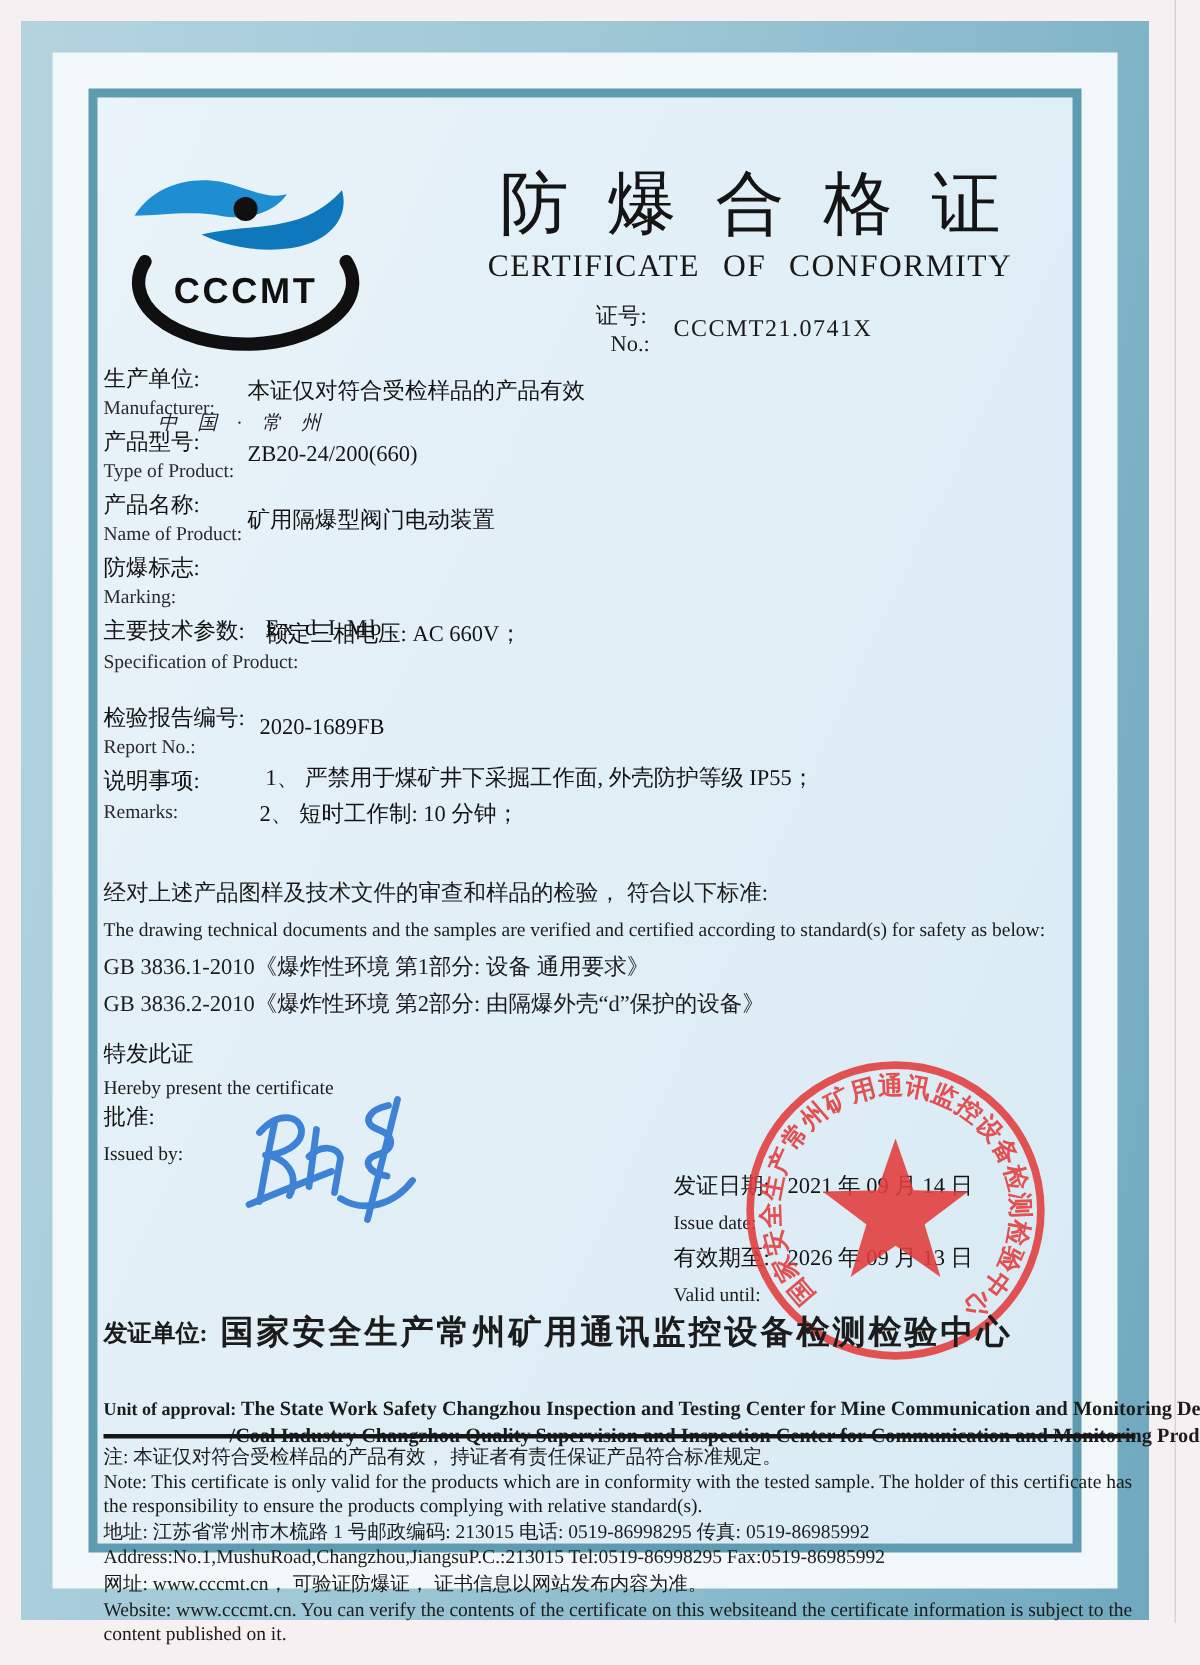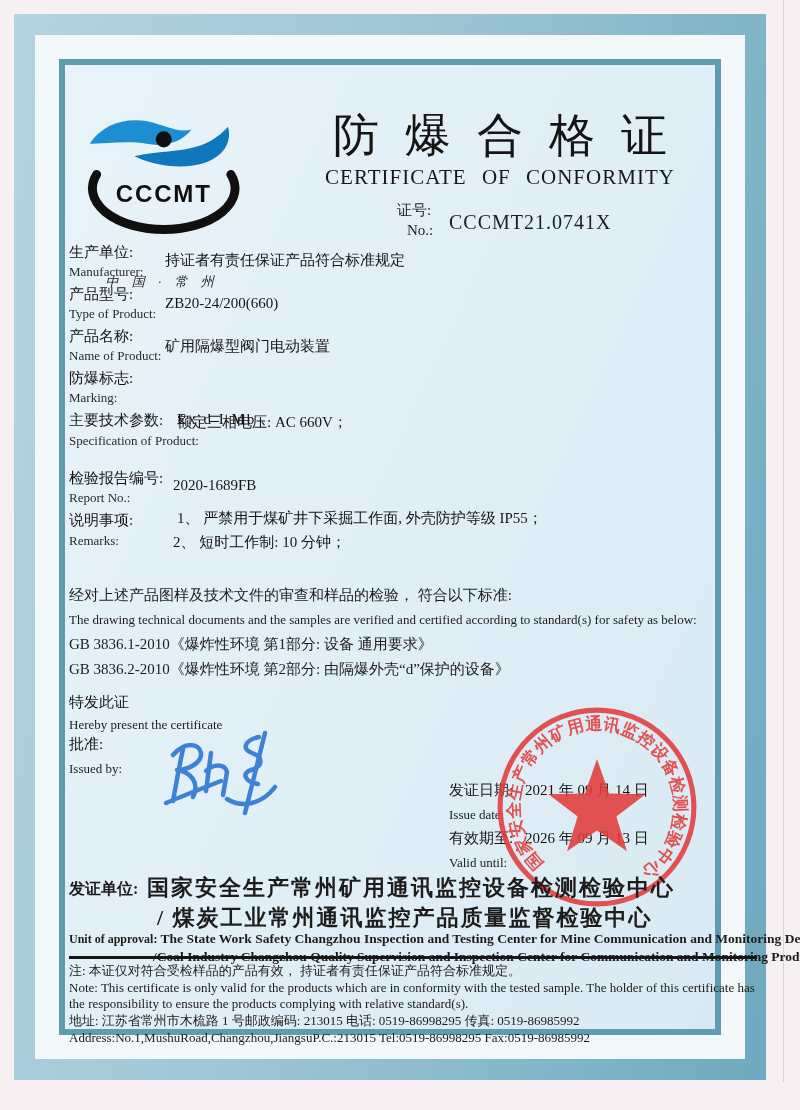--- a/index.html
+++ b/index.html
@@ -37,21 +37,21 @@
     font-size:46px; letter-spacing:26px; text-indent:26px;
     color:#151515; font-weight:500; white-space:nowrap;
   }
   .title-en {
     left:190px; top:100px; width:490px; text-align:center;
     font-size:21px; word-spacing:9px; letter-spacing:1px; color:#181818;
     white-space:nowrap;
   }
   .certno-lbl-cn { left:332px; top:136px; font-size:15px; }
   .certno-lbl-en { left:342px; top:157px; font-size:15px; }
-  .certno-val { left:384px; top:146px; font-size:20px; letter-spacing:1px; font-family:"Liberation Serif",serif; }
+  .certno-val { left:384px; top:146px; font-size:16px; letter-spacing:1px; font-family:"Liberation Serif",serif; }
 
   .lbl-cn { font-size:15px; color:#141414; white-space:nowrap; }
   .lbl-en { font-size:13px; color:#2a2a2a; white-space:nowrap; }
   .val { font-size:15px; color:#141414; white-space:nowrap; }
 
   .std-cn { font-size:15px; }
   .std-en { font-size:13px; }
 
   .sig-svg { left:96px; top:660px; width:140px; height:95px; }
 
@@ -93,21 +93,21 @@
 
       <div class="abs title-cn">防爆合格证</div>
       <div class="abs title-en">CERTIFICATE OF CONFORMITY</div>
 
       <div class="abs certno-lbl-cn">证号:</div>
       <div class="abs certno-lbl-en">No.:</div>
       <div class="abs certno-val">CCCMT21.0741X</div>
 
       <div class="abs lbl-cn" style="left:4px; top:178px;">生产单位:</div>
       <div class="abs lbl-en" style="left:4px; top:199px;">Manufacturer:</div>
-      <div class="abs val" style="left:100px; top:186px;">持证者有责任保证产品符合标准规定</div>
+      <div class="abs val" style="left:100px; top:186px;">本证仅对符合受检样品的产品有效</div>
 
       <div class="abs lbl-cn" style="left:4px; top:220px;">产品型号:</div>
       <div class="abs lbl-en" style="left:4px; top:241px;">Type of Product:</div>
       <div class="abs val" style="left:100px; top:230px;">ZB20-24/200(660)</div>
 
       <div class="abs lbl-cn" style="left:4px; top:262px;">产品名称:</div>
       <div class="abs lbl-en" style="left:4px; top:283px;">Name of Product:</div>
       <div class="abs val" style="left:100px; top:272px;">矿用隔爆型阀门电动装置</div>
 
       <div class="abs lbl-cn" style="left:4px; top:304px;">防爆标志:</div>
@@ -167,29 +167,30 @@
         </defs>
         <circle cx="100" cy="100" r="95" fill="none" stroke="#e23c3c" stroke-width="5"></circle>
         <polygon points="100,53 111.8,86.8 147.6,87.6 119,109.2 129.4,143.5 100,123 70.6,143.5 81,109.2 52.4,87.6 88.2,86.8" fill="#e23c3c"></polygon>
         <text font-size="16.5" fill="#e23c3c" letter-spacing="0.5" font-family="Liberation Serif, serif" font-weight="bold">
           <textPath href="#sealRingPath" startOffset="57">国家安全生产常州矿用通讯监控设备检测检验中心</textPath>
         </text>
       </svg>
 
       <div class="abs appr-lbl" style="left:4px; top:814px;">发证单位:</div>
       <div class="abs appr-big" style="left:82px; top:808px;">国家安全生产常州矿用通讯监控设备检测检验中心</div>
-      <div class="abs appr-big" style="left:92px; top:838px;">/ 煤炭工业常州通讯监控产品质量监督检验中心</div>
       <div class="abs appr-en" style="left:4px; top:866px;">
         <span style="font-size:12px;">Unit of approval:</span>
         <span>The State Work Safety Changzhou Inspection and Testing Center for Mine Communication and Monitoring Devices</span>
       </div>
       <div class="abs appr-en" style="left:88px; top:884px;">/Coal Industry Changzhou Quality Supervision and Inspection Center for Communication and Monitoring Products</div>
 
       <div class="abs note-block">
         <div>注: 本证仅对符合受检样品的产品有效， 持证者有责任保证产品符合标准规定。</div>
         <div>Note: This certificate is only valid for the products which are in conformity with the tested sample. The holder of this certificate has the responsibility to ensure the products complying with relative standard(s).</div>
         <div>地址: 江苏省常州市木梳路 1 号邮政编码: 213015 电话: 0519-86998295   传真: 0519-86985992</div>
         <div>Address:No.1,MushuRoad,Changzhou,JiangsuP.C.:213015   Tel:0519-86998295 Fax:0519-86985992</div>
+        <div>网址: www.cccmt.cn， 可验证防爆证， 证书信息以网站发布内容为准。</div>
+        <div>Website: www.cccmt.cn. You can verify the contents of the certificate on this websiteand the certificate information is subject to the content published on it.</div>
       </div>
 
     </div>
   </div>
 </div>
 
 </body></html>

